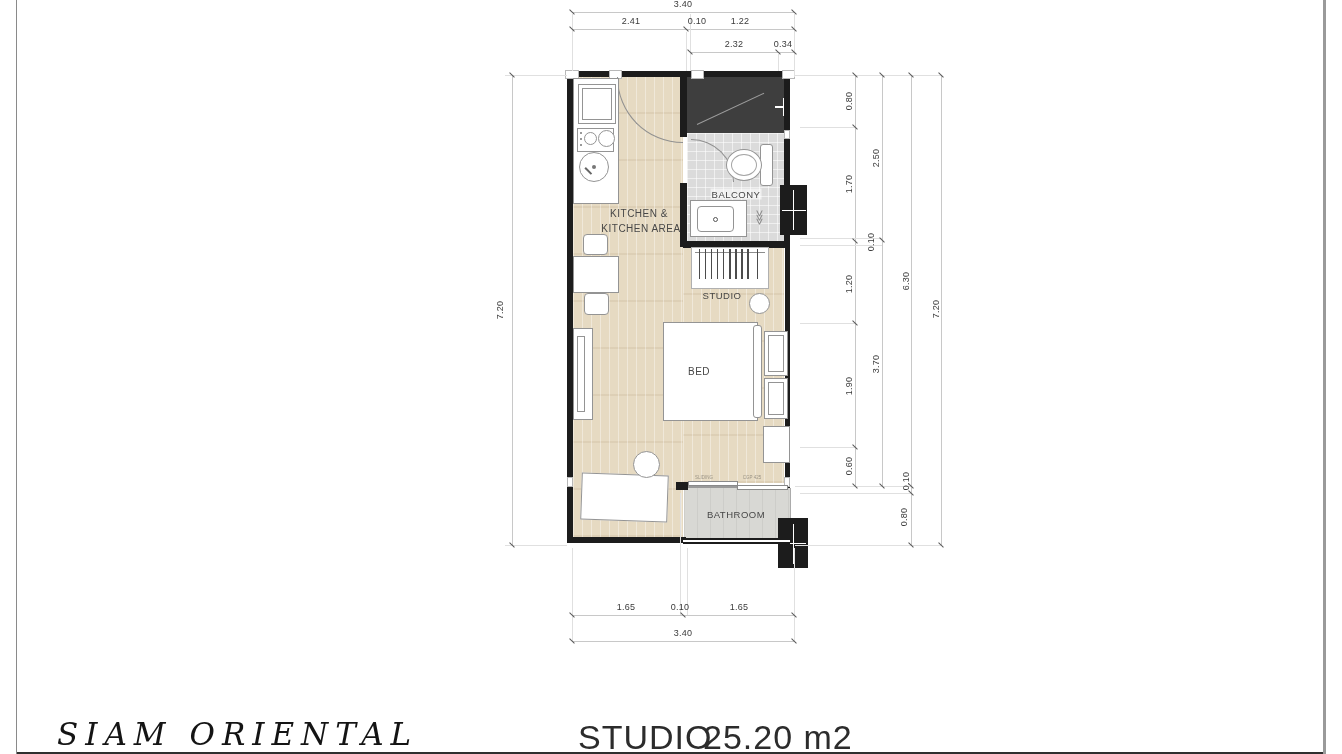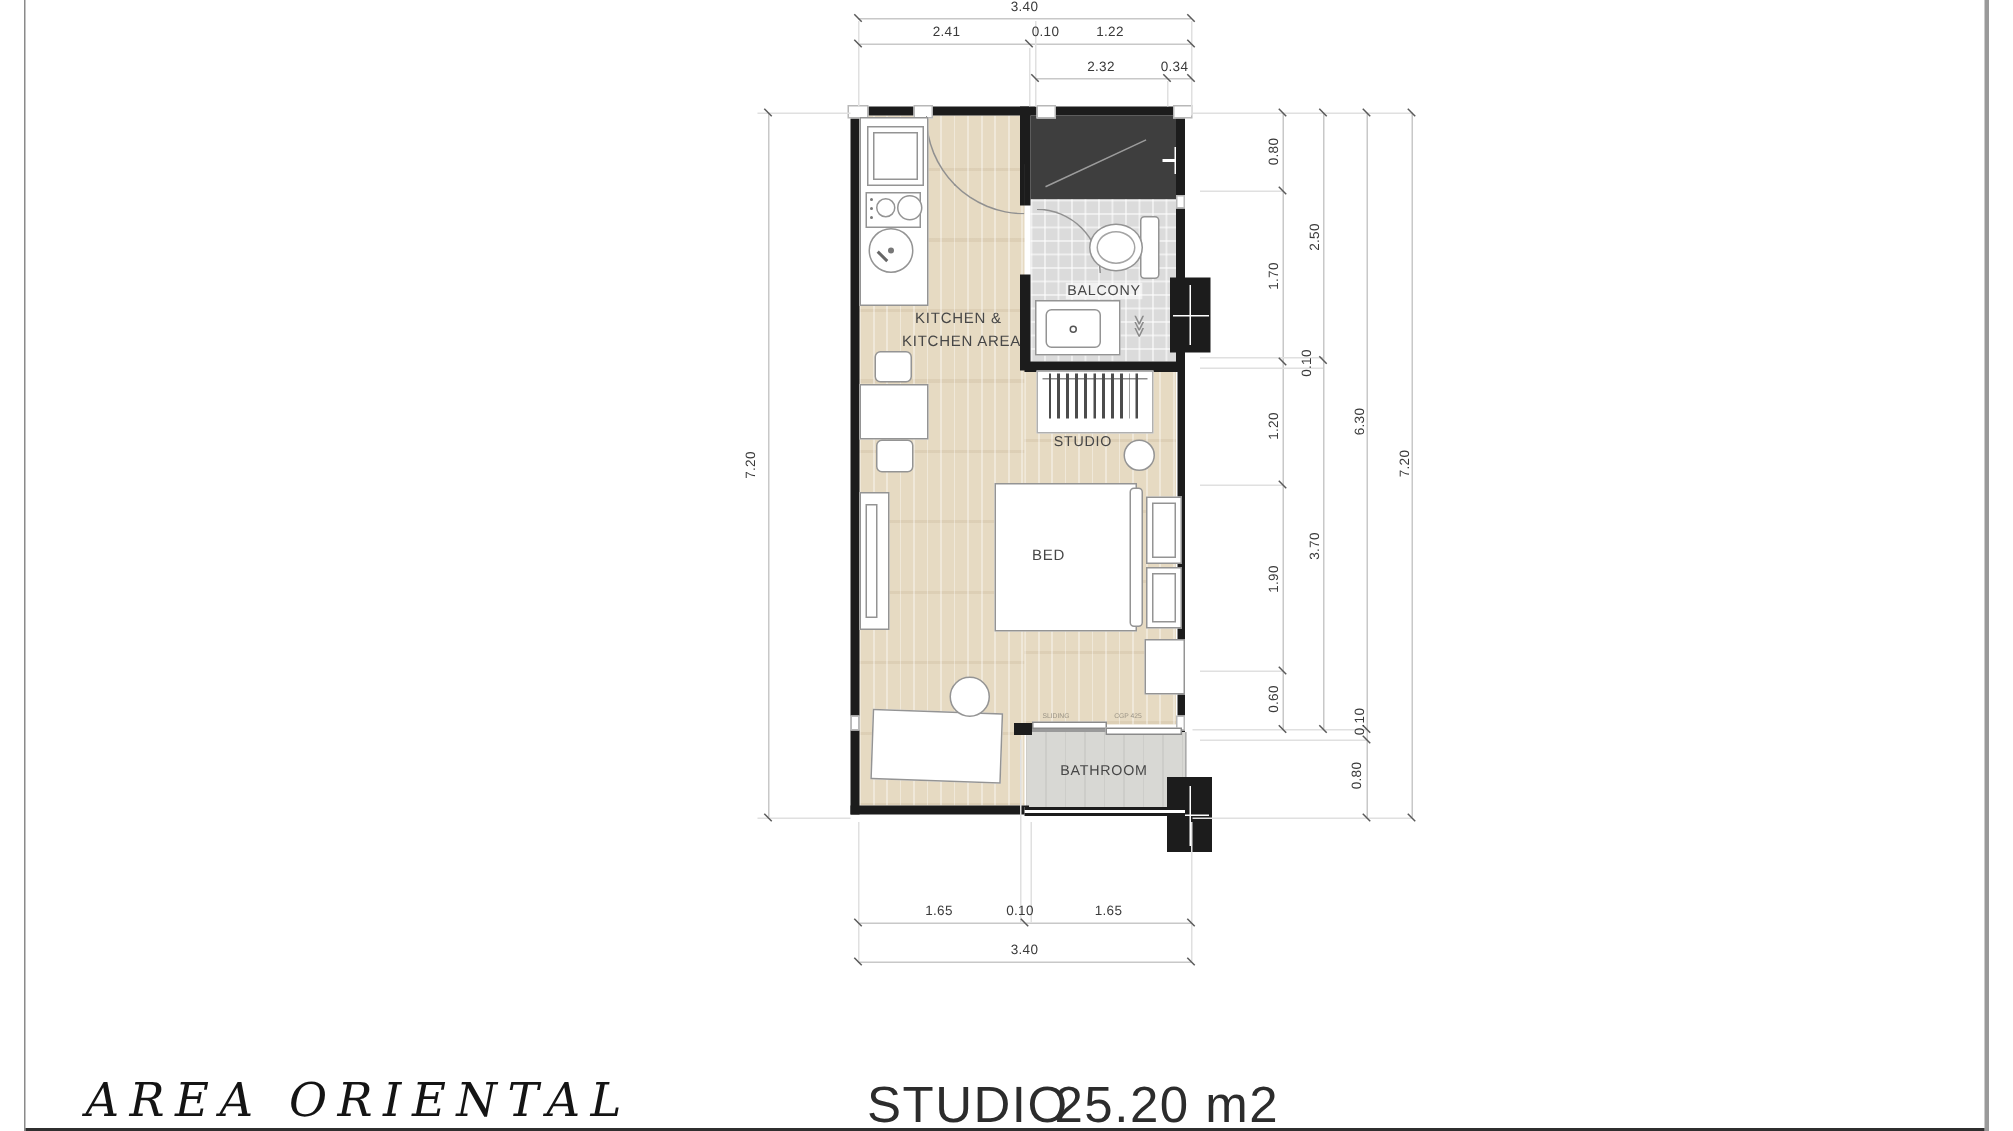--- a/index.html
+++ b/index.html
@@ -216,17 +216,17 @@
   <span class="dr" style="left:849px;top:386px">1.90</span>
   <span class="dr" style="left:849px;top:466px">0.60</span>
   <span class="dr" style="left:876px;top:158px">2.50</span>
   <span class="dr" style="left:871px;top:242px">0.10</span>
   <span class="dr" style="left:876px;top:364px">3.70</span>
   <span class="dr" style="left:906px;top:281px">6.30</span>
   <span class="dr" style="left:906px;top:481px">0.10</span>
   <span class="dr" style="left:904px;top:517px">0.80</span>
   <span class="dr" style="left:936px;top:309px">7.20</span>
 
-  <span class="footer-brand">AREA ORIENTAL</span>
+  <span class="footer-brand">SIAM ORIENTAL</span>
   <span class="footer-unit">STUDIO</span>
   <span class="footer-area">25.20 m2</span>
 
 </div>
 
 </body></html>

